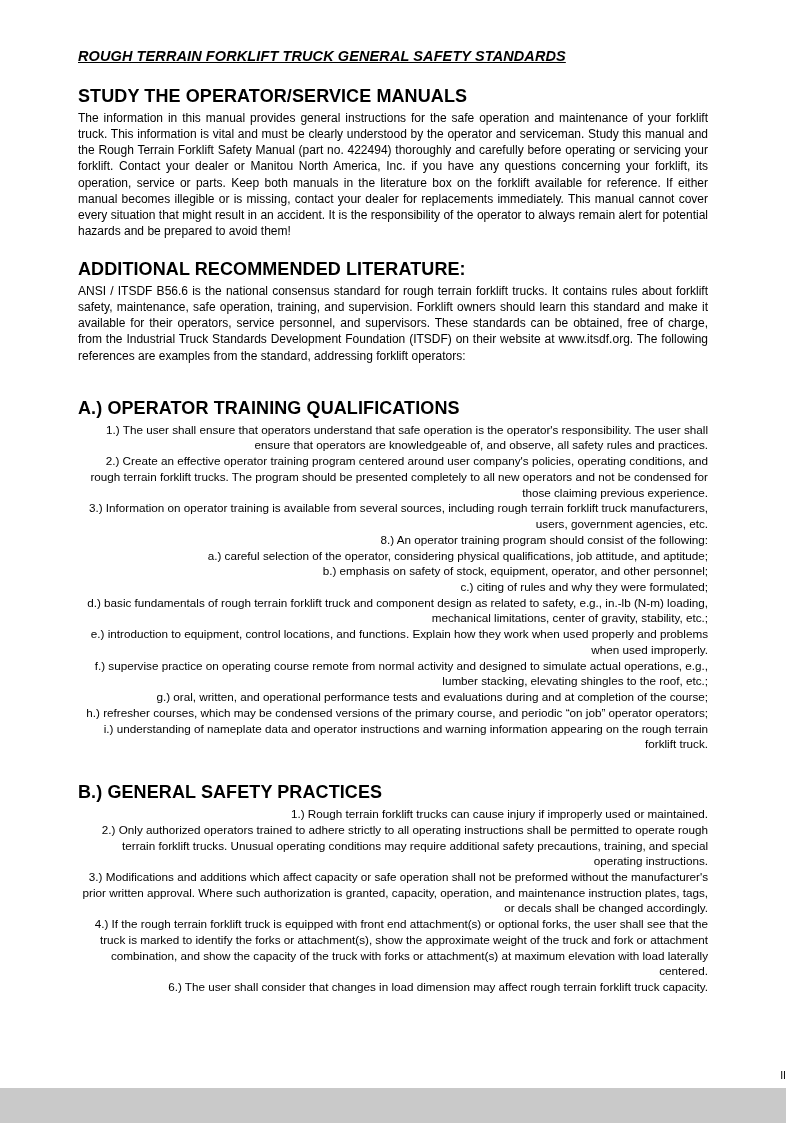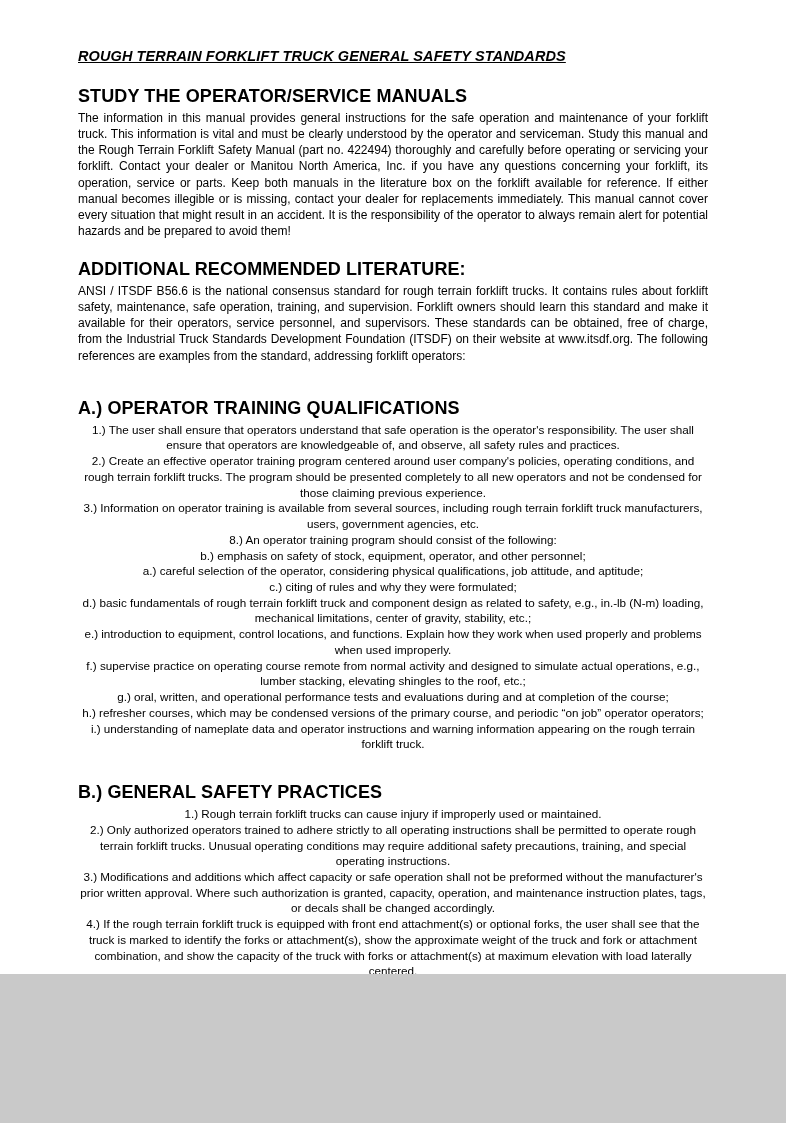--- a/index.html
+++ b/index.html
@@ -5,21 +5,21 @@
   html, body {
     margin: 0;
     padding: 0;
     background: #c9c9c9;
   }
   body {
     font-family: "Liberation Sans", sans-serif;
   }
   .page {
     width: 786px;
-    height: 974px;
+    height: 1088px;
     background: #ffffff;
     margin: 0 auto;
     position: relative;
     box-sizing: border-box;
     overflow: hidden;
   }
   .content {
     position: absolute;
     left: 78px;
     top: 48px;
@@ -56,21 +56,21 @@
   }
   ul.plain {
     list-style: none;
     margin: 0;
     padding: 0;
   }
   ul.plain li {
     font-size: 11.7px;
     line-height: 1.345;
     margin: 0;
-    text-align: center;
+    text-align: right;
     color: #000;
   }
   .footer {
     position: absolute;
     left: 0;
     right: 0;
     top: 1069px;
     text-align: right;
     font-size: 10.5px;
     color: #000;
@@ -95,22 +95,22 @@
     <div class="gap-xl"></div>
 
     <h2 class="section-head">A.) OPERATOR TRAINING QUALIFICATIONS</h2>
     <ul class="plain">
       <li>1.) The user shall ensure that operators understand that safe operation is the operator's responsibility.  The user shall ensure that operators are knowledgeable of, and observe, all safety rules and practices.</li>
       <li>2.) Create an effective operator training program centered around user company's policies, operating conditions, and rough terrain forklift trucks.  The program should be presented completely to all new operators and not be condensed for those claiming previous experience.</li>
       <li>3.) Information on operator training is available from several sources, including rough terrain forklift truck manufacturers, users, government agencies, etc.</li>
       <li>8.) An operator training program should consist of the following:</li>
     </ul>
     <ul class="plain indent">
+      <li>a.) careful selection of the operator, considering physical qualifications, job attitude, and aptitude;</li>
       <li>b.) emphasis on safety of stock, equipment, operator, and other personnel;</li>
-      <li>a.) careful selection of the operator, considering physical qualifications, job attitude, and aptitude;</li>
       <li>c.) citing of rules and why they were formulated;</li>
       <li>d.) basic fundamentals of rough terrain forklift truck and component design as related to safety, e.g., in.-lb (N-m) loading, mechanical limitations, center of gravity, stability, etc.;</li>
       <li>e.) introduction to equipment, control locations, and functions. Explain how they work when used properly and problems when used improperly.</li>
       <li>f.) supervise practice on operating course remote from normal activity and designed to simulate actual operations, e.g., lumber stacking, elevating shingles to the roof, etc.;</li>
       <li>g.) oral, written, and operational performance tests and evaluations during and at completion of the course;</li>
       <li>h.) refresher courses, which may be condensed versions of the primary course, and periodic “on job” operator operators;</li>
       <li>i.) understanding of nameplate data and operator instructions and warning information appearing on the rough terrain forklift truck.</li>
     </ul>
 
     <div class="gap-lg"></div>

